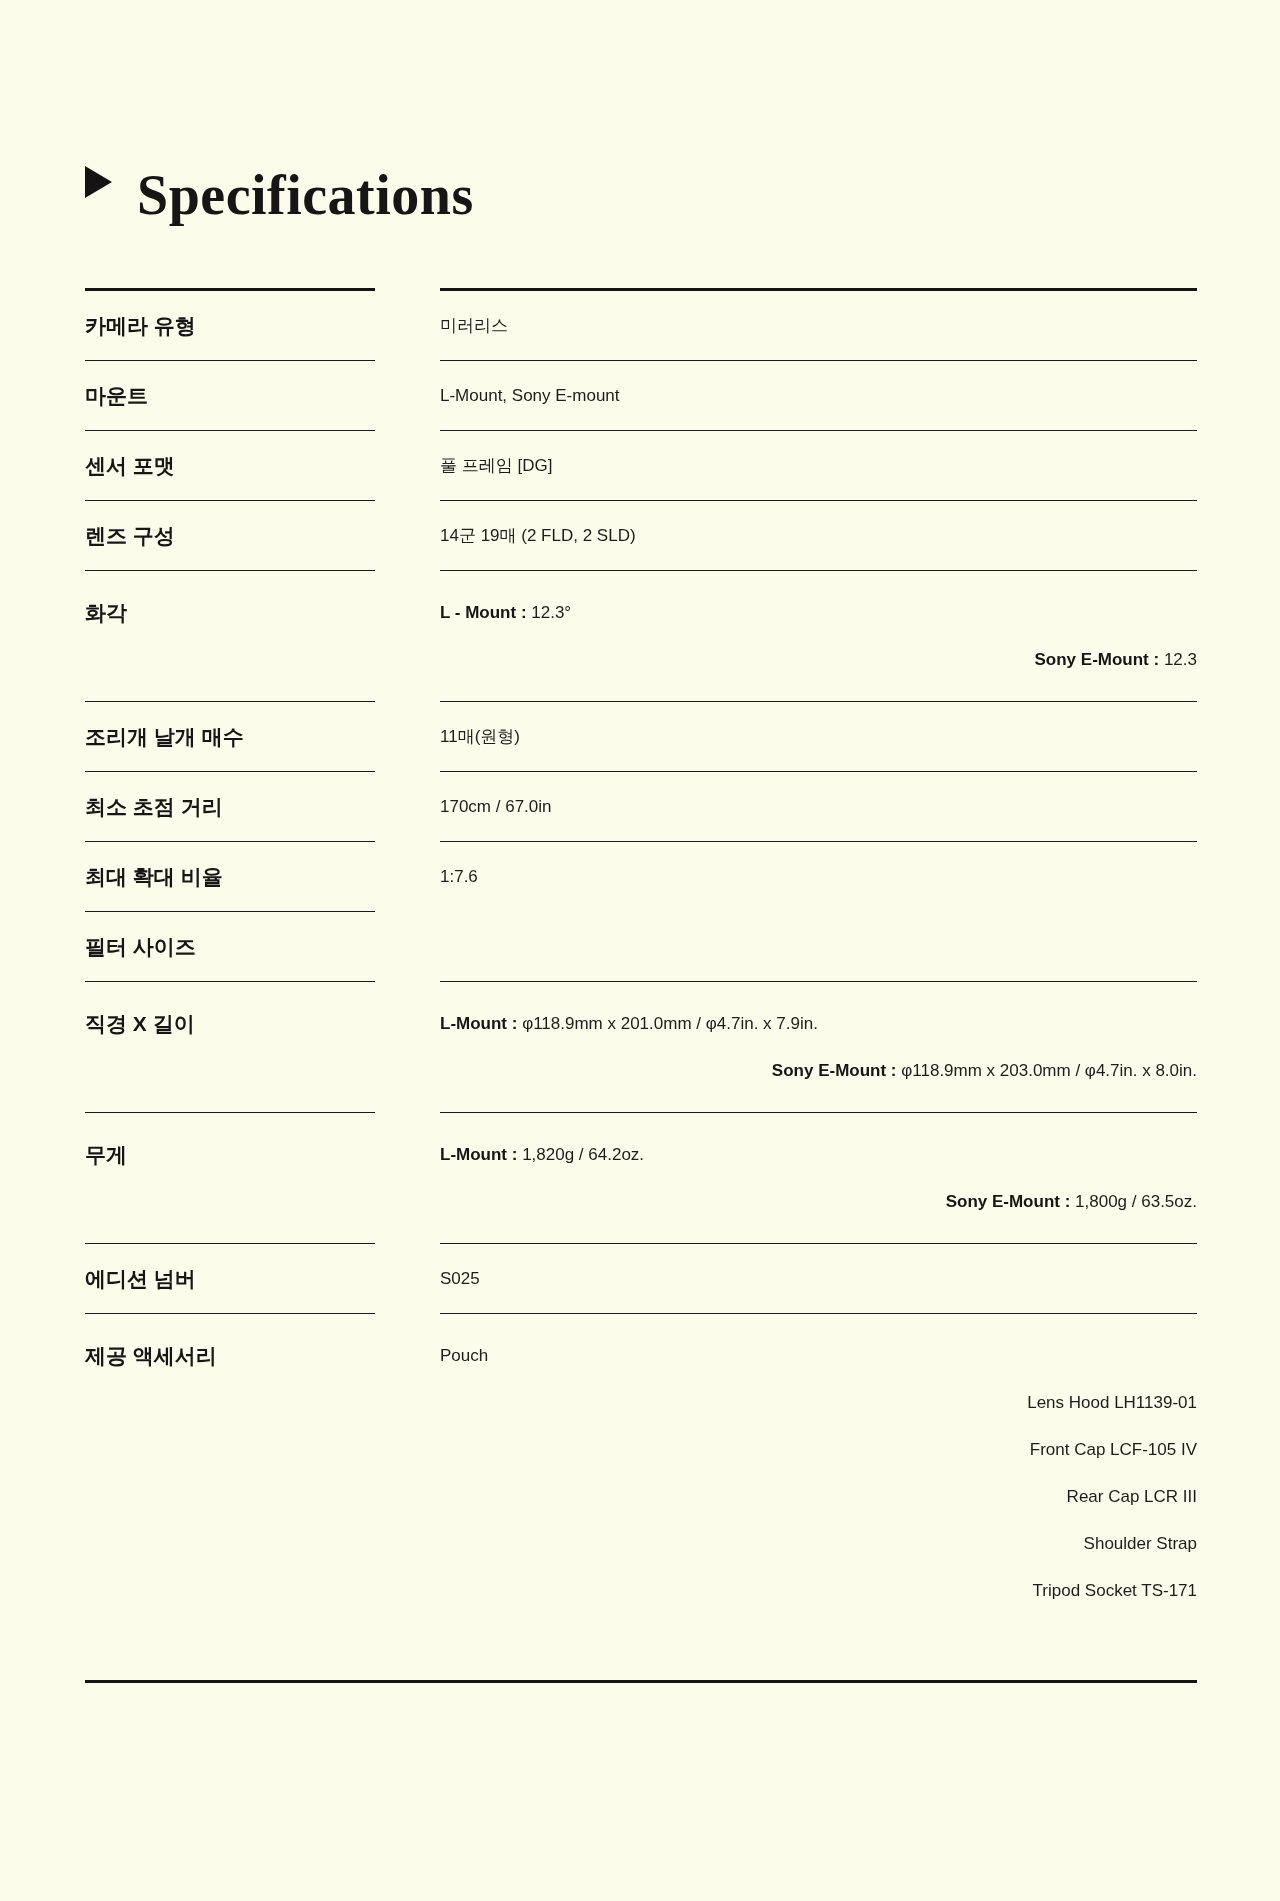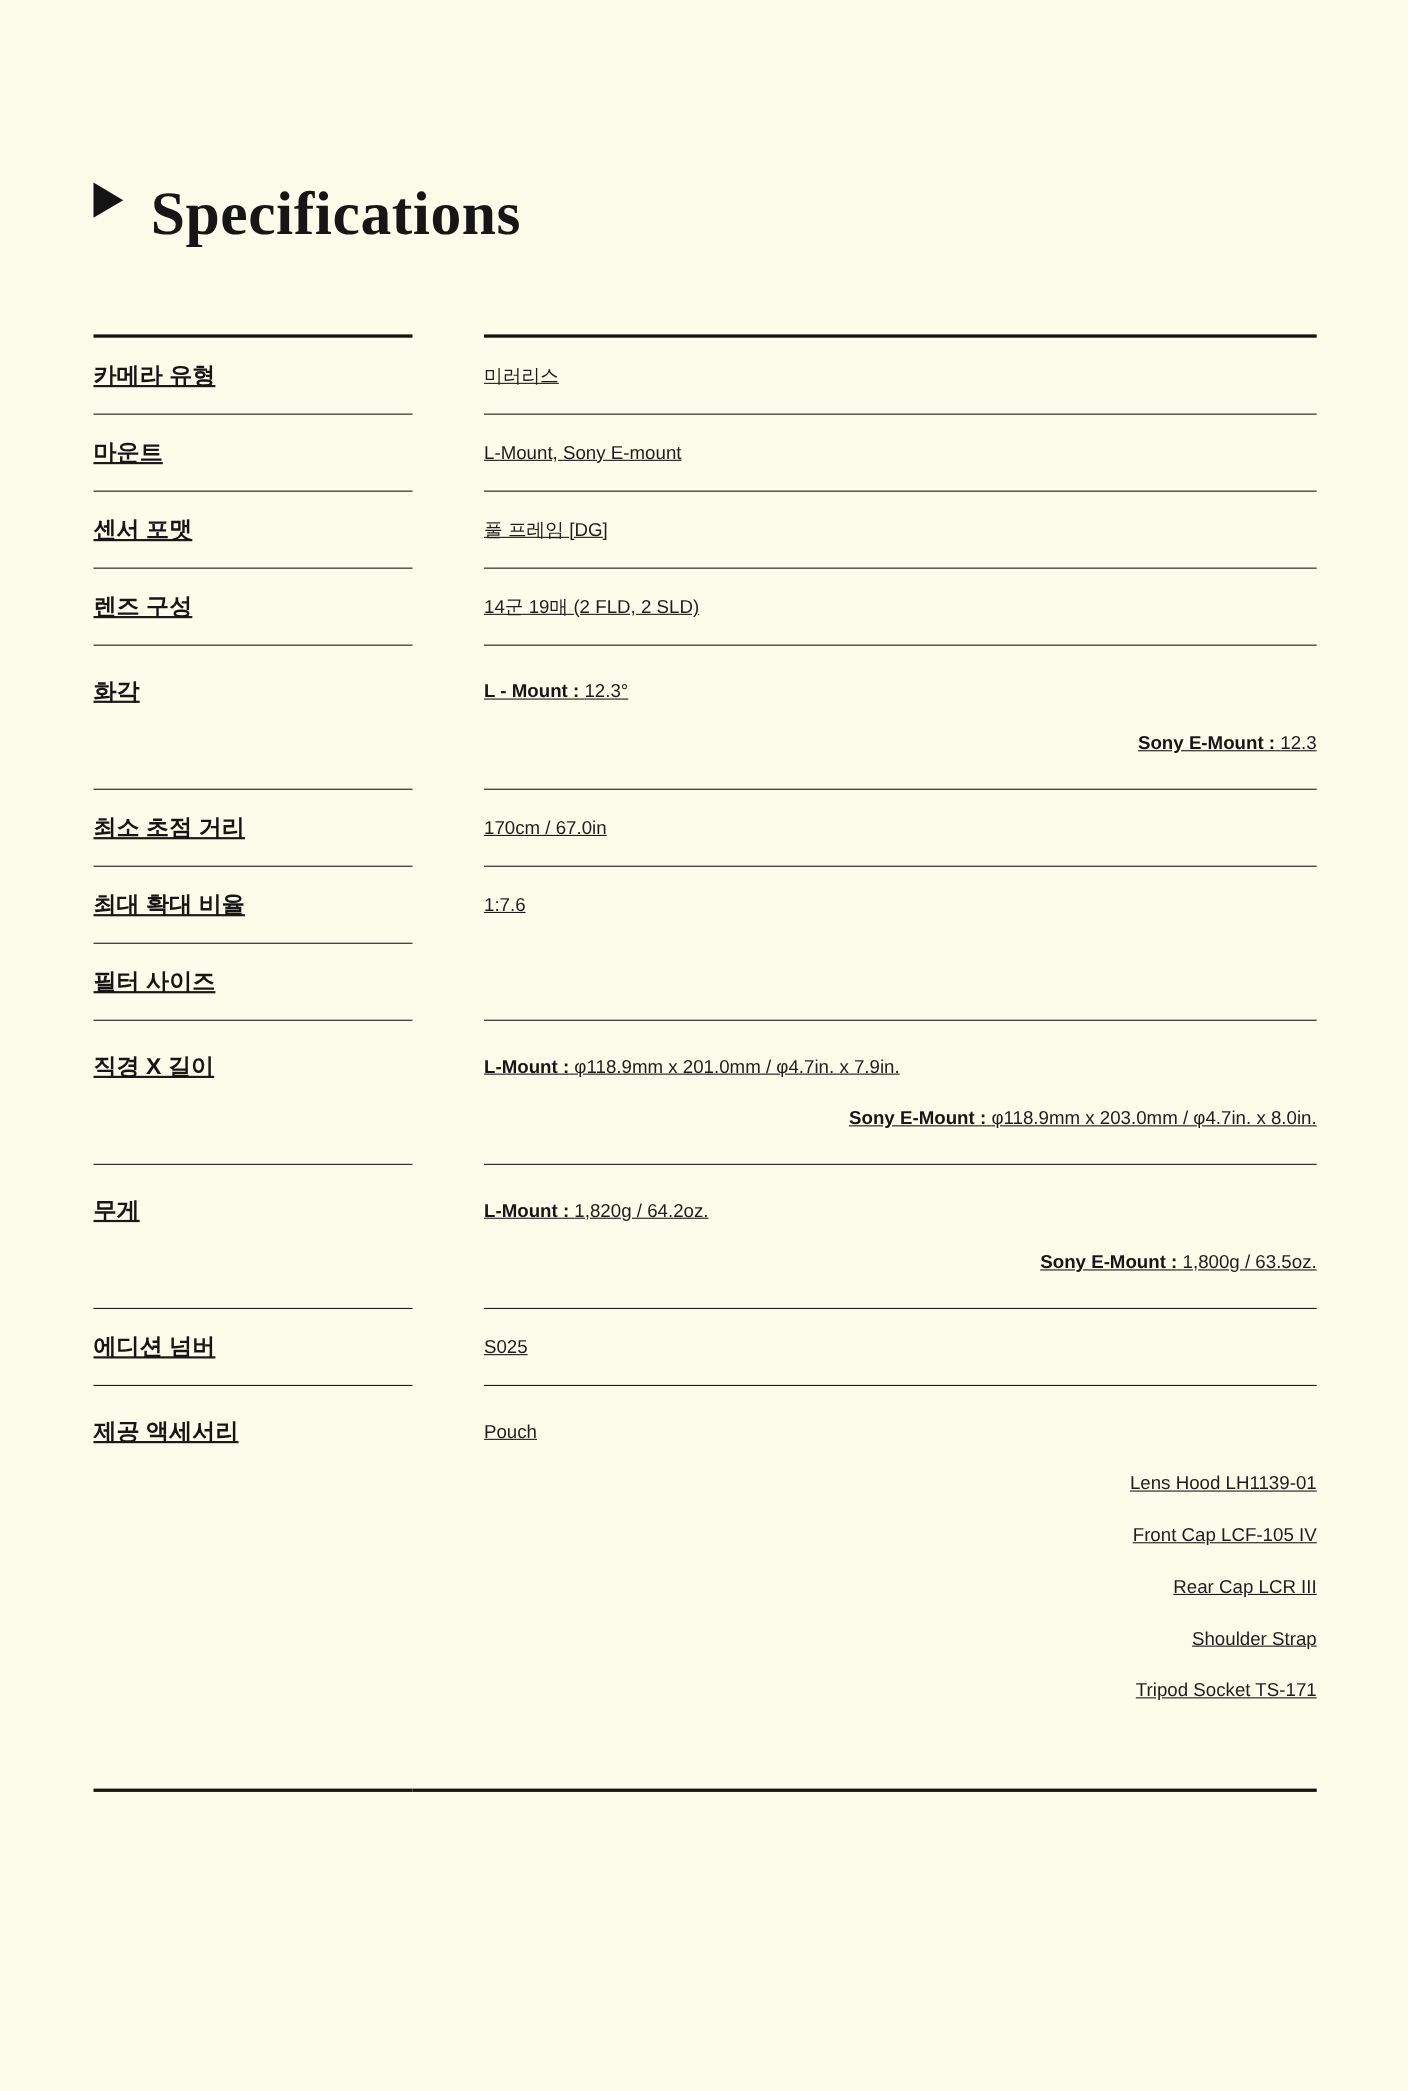--- a/index.html
+++ b/index.html
@@ -37,22 +37,21 @@
     margin: 0;
     font-family: "Liberation Serif", "DejaVu Serif", serif;
     font-weight: 700;
     font-size: 56px;
     line-height: 66px;
     letter-spacing: 0.5px;
     color: #161616;
   }
   
   .spec-table {
-    margin-top: 76px;
-    text-decoration: underline;
+    margin-top: 60px;
   }
   .row {
     display: grid;
     grid-template-columns: 290px 65px 1fr;
   }
   .cell {
     border-top: 1.5px solid #1B1B1B;
     padding: 21px 0;
     box-sizing: border-box;
   }
@@ -136,20 +135,27 @@
         <div class="cell value">
           <div class="vline"><span>14군 19매 (2 FLD, 2 SLD)</span></div>
         </div>
       </div>
       <div class="row multi">
         <div class="cell label">화각</div>
         <div class="cell gap"></div>
         <div class="cell value">
           <div class="vline"><span class="pfx">L - Mount :</span> <span>12.3°</span></div>
           <div class="vline"><span class="pfx">Sony E-Mount :</span> <span>12.3</span></div>
+        </div>
+      </div>
+      <div class="row">
+        <div class="cell label">조리개 날개 매수</div>
+        <div class="cell gap"></div>
+        <div class="cell value">
+          <div class="vline"><span>11매(원형)</span></div>
         </div>
       </div>
       <div class="row">
         <div class="cell label">최소 초점 거리</div>
         <div class="cell gap"></div>
         <div class="cell value">
           <div class="vline"><span>170cm / 67.0in</span></div>
         </div>
       </div>
       <div class="row">

